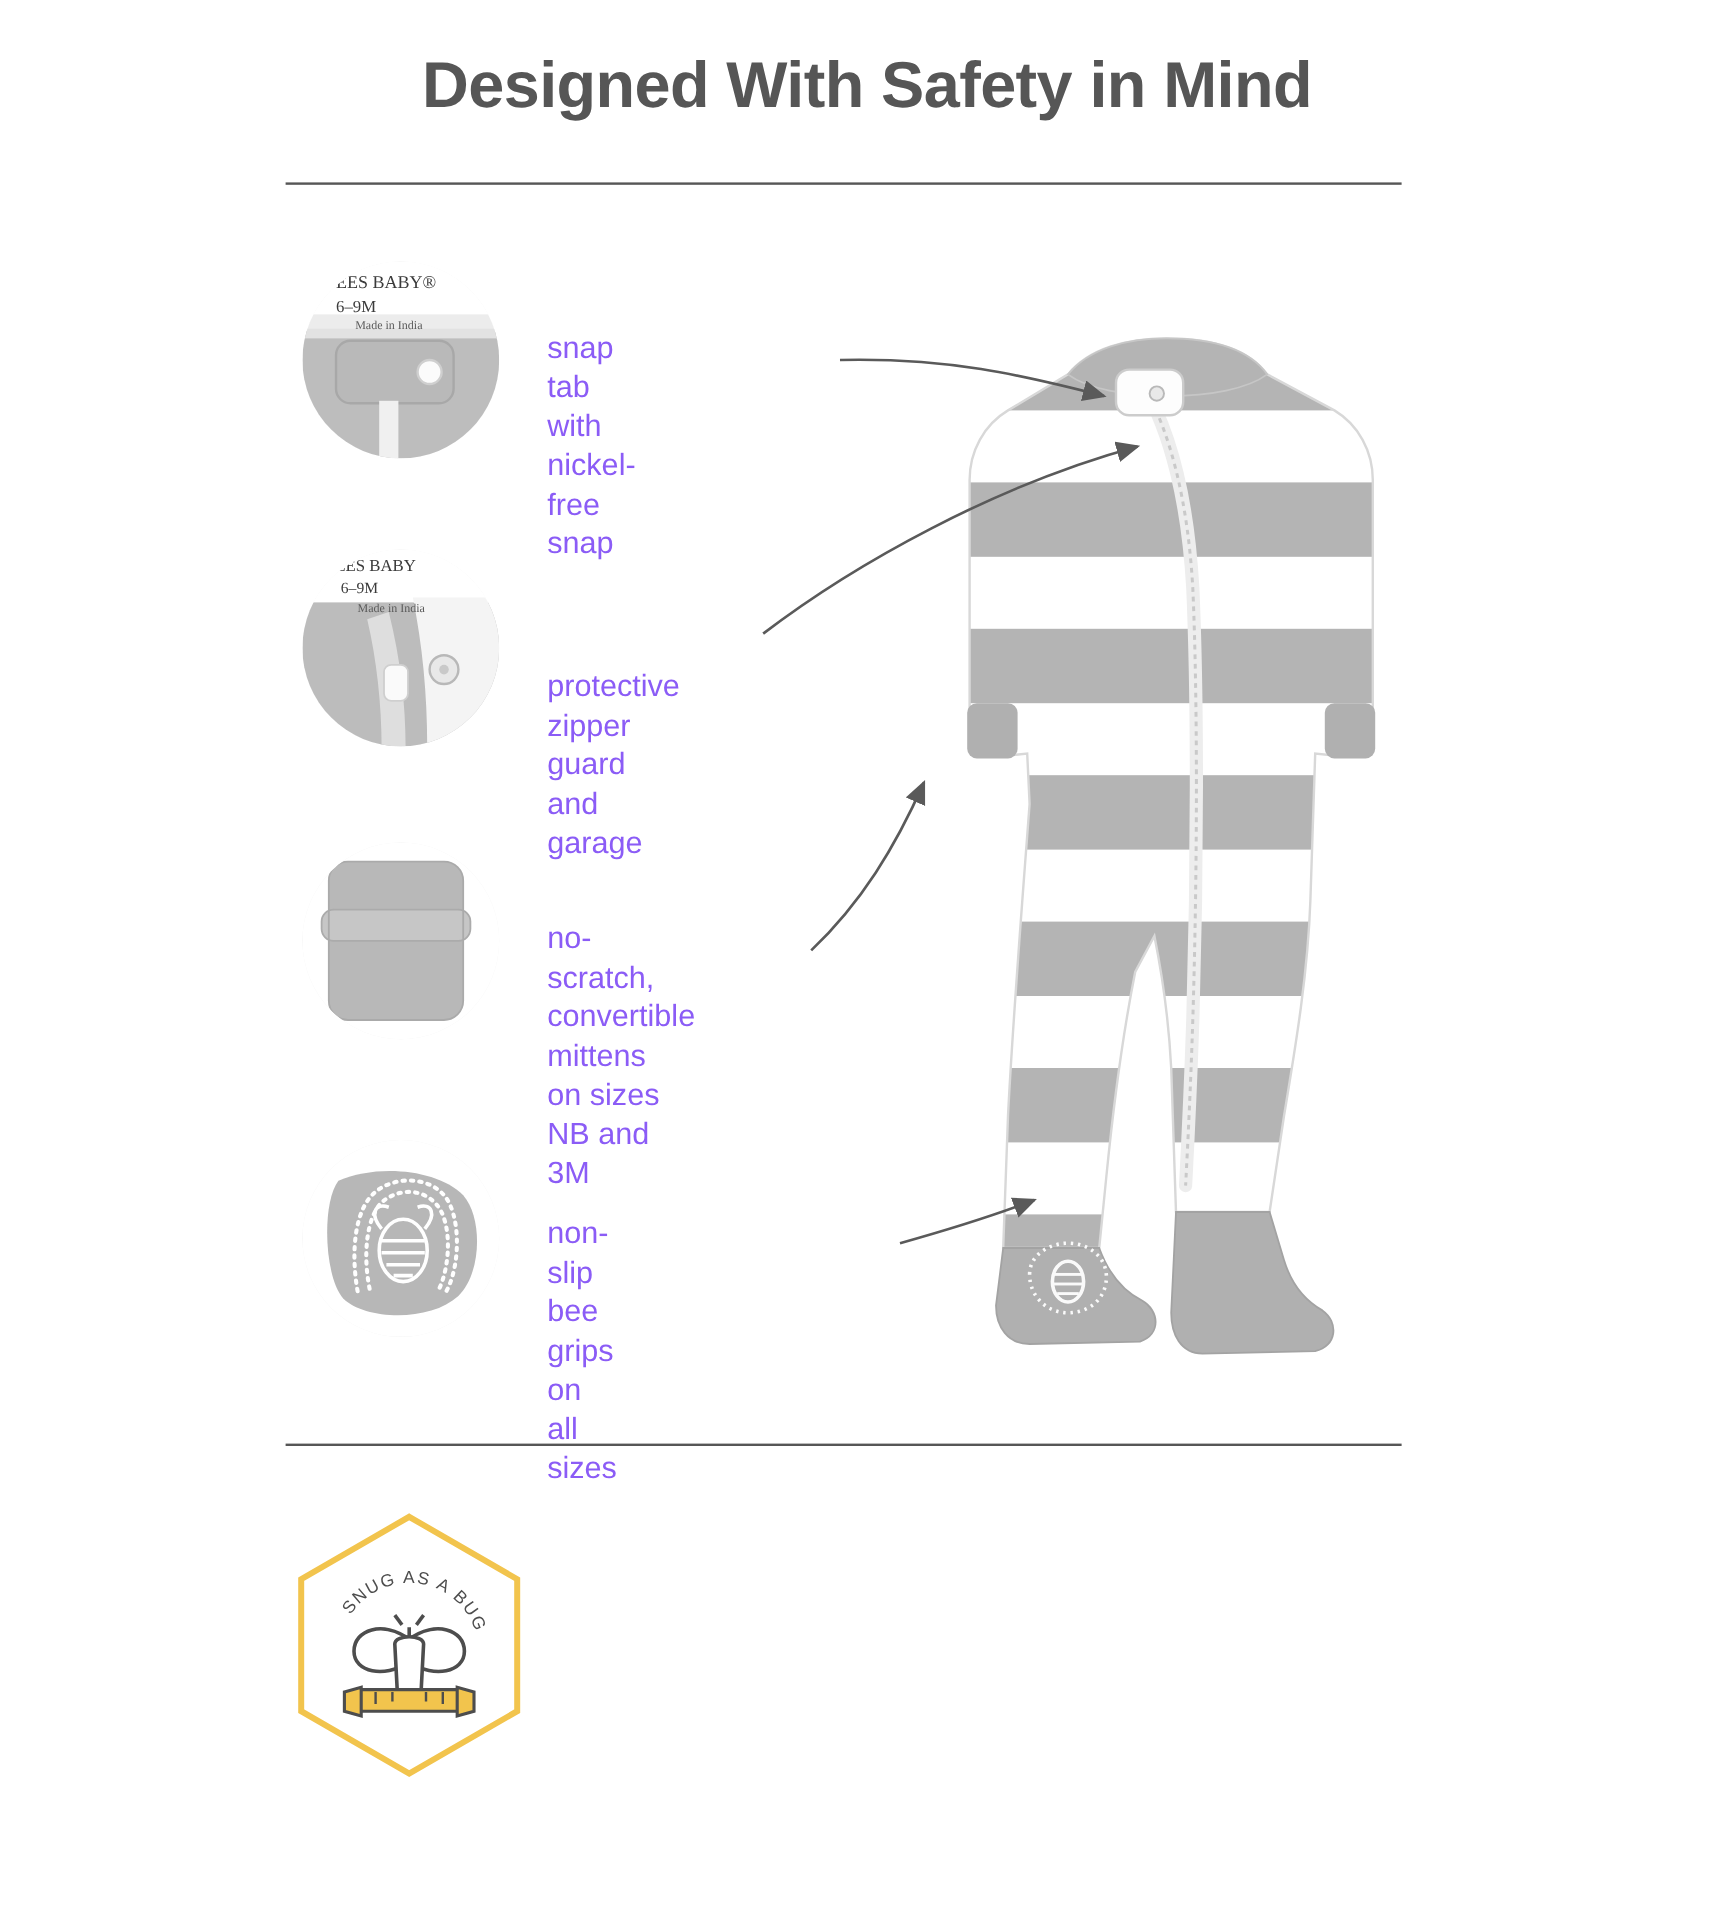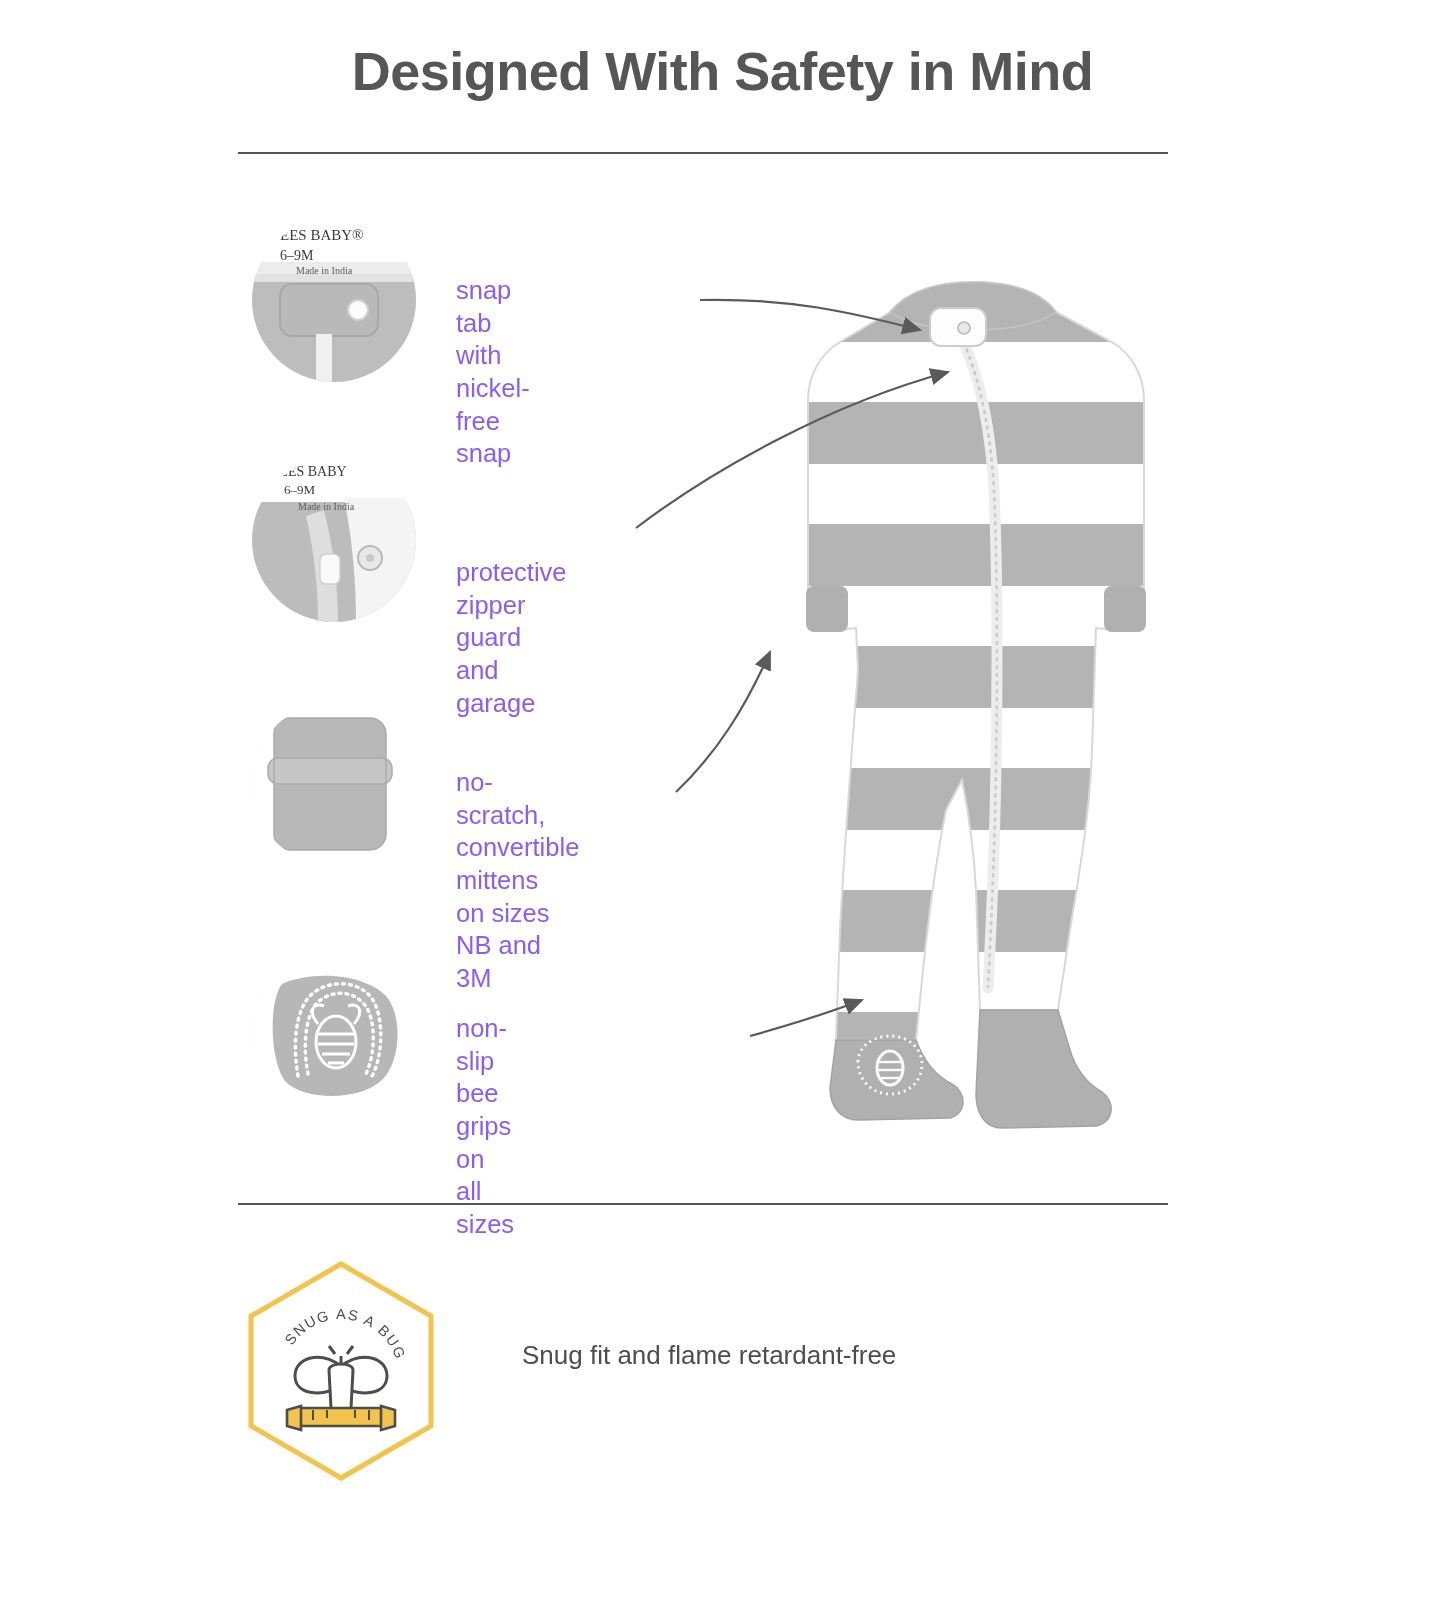--- a/index.html
+++ b/index.html
@@ -315,15 +315,14 @@
         <line x1="70" y1="152" x2="70" y2="162" stroke="#4d4d4d" stroke-width="2"></line>
         <line x1="84" y1="152" x2="84" y2="160" stroke="#4d4d4d" stroke-width="2"></line>
         <line x1="112" y1="152" x2="112" y2="160" stroke="#4d4d4d" stroke-width="2"></line>
         <line x1="126" y1="152" x2="126" y2="162" stroke="#4d4d4d" stroke-width="2"></line>
         <path d="M44 152 L58 148 L58 172 L44 168 Z" fill="#f2c44d" stroke="#4d4d4d" stroke-width="2.6"></path>
         <path d="M152 152 L138 148 L138 172 L152 168 Z" fill="#f2c44d" stroke="#4d4d4d" stroke-width="2.6"></path>
       </g>
     </svg>
   </div>
 
-  <div class="footer-text">Snug fit and flame retardant-free</div>
 
 </div>
 
 </body></html>

